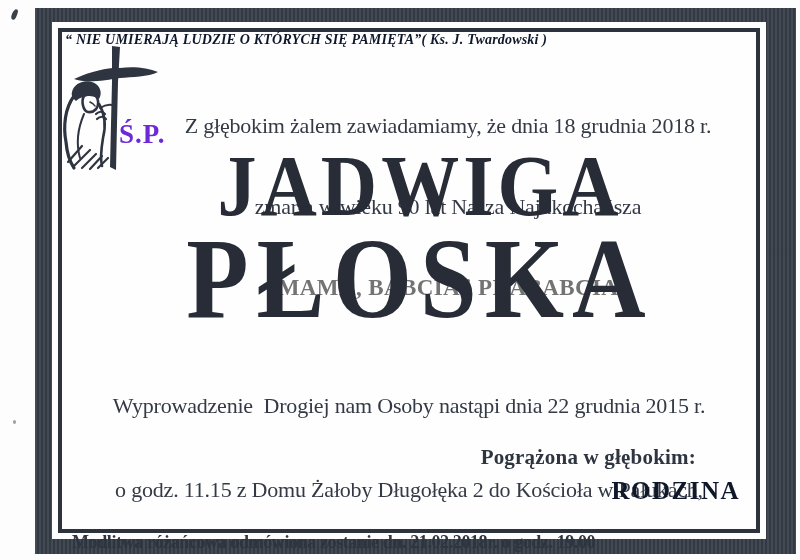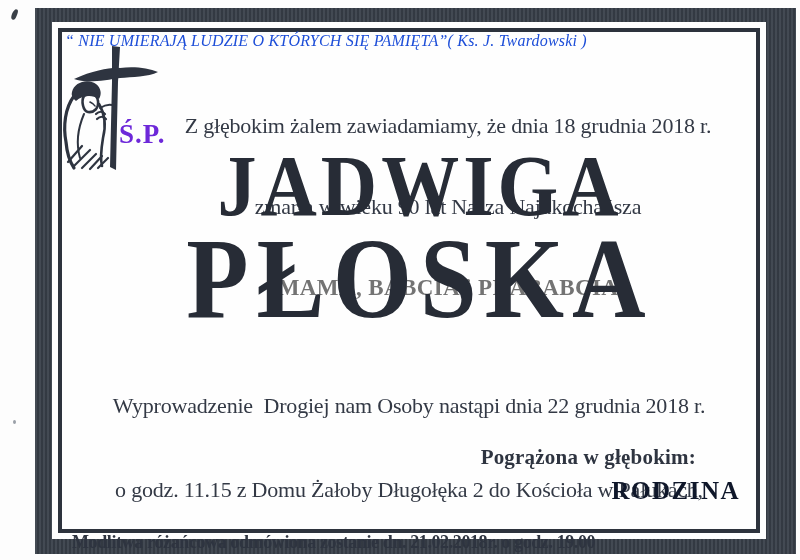--- a/index.html
+++ b/index.html
@@ -31,22 +31,22 @@
     inset: 6px;
     border: 4px solid #2d333d;
     background: #fefefe;
   }
   .content { position: absolute; inset: 0; }
   .content > div { position: absolute; }
 
   
   .quote {
     left: 3px; top: 0px; right: 0;
-    font-size: 16px; font-weight: normal; font-style: italic;
-    color: #1d4ed8; white-space: pre-wrap; letter-spacing: 0.2px;
+    font-size: 14px; font-weight: bold; font-style: italic;
+    color: #0f172a; white-space: pre-wrap; letter-spacing: 0.2px;
   }
   .emblem { left: -2px; top: 14px; width: 112px; height: 128px; }
   .sp {
     left: 57px; top: 87px;
     font-size: 27px; font-weight: bold; color: #6d28d9; letter-spacing: 1px;
   }
   .intro {
     left: 84px; right: 6px; top: 26px;
     text-align: center; font-size: 22px; line-height: 27px;
     letter-spacing: -0.2px; white-space: pre-wrap;
@@ -136,21 +136,21 @@
             <div>Z głębokim żalem zawiadamiamy, że dnia 18 grudnia 2018 r.</div>
             <div>zmarła w wieku 90 lat Nasza Najukochańsza</div>
             <div class="roles">MAMA, BABCIA i PRABABCIA</div>
           </div>
 
           <div class="name name-first">JADWIGA</div>
 
           <div class="name name-last">PŁOSKA</div>
 
           <div class="details">
-            <div>Wyprowadzenie  Drogiej nam Osoby nastąpi dnia 22 grudnia 2018 r.</div>
+            <div>Wyprowadzenie  Drogiej nam Osoby nastąpi dnia 22 grudnia 2015 r.</div>
             <div>o godz. 11.15 z Domu Żałoby Długołęka 2 do Kościoła w Pałukach,</div>
             
             
           </div>
 
           <div class="mourning-label">Pogrążona w głębokim:</div>
 
           <div class="mourning-signature">RODZINA</div>
 
           <div class="rosary">

